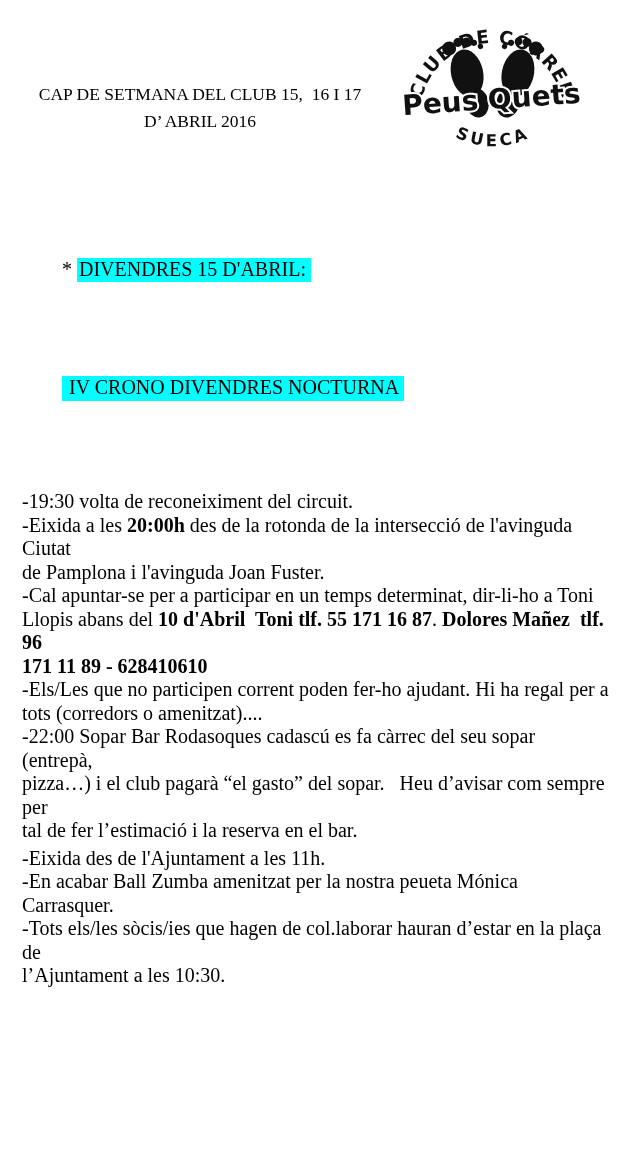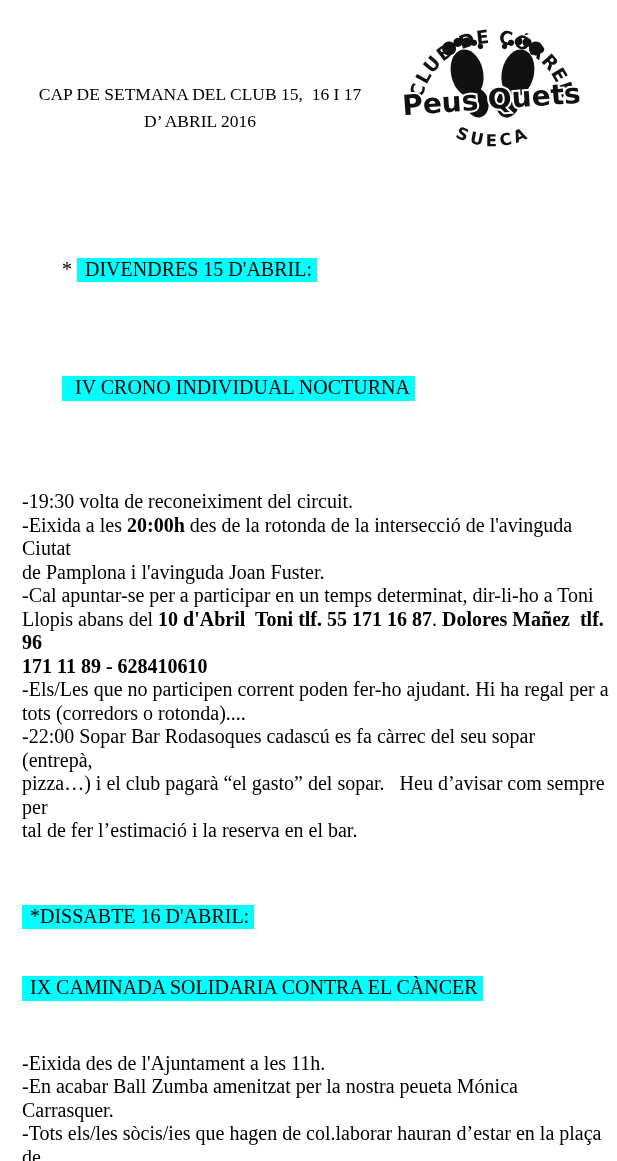--- a/index.html
+++ b/index.html
@@ -26,21 +26,21 @@
     position:absolute;
     left:404px;top:3px;
     width:177px;height:155px;
     background:#ffffff;
   }
   .h-block{white-space:pre-wrap;}
   .h-line{line-height:23.5px;}
   .hl{
     background:#00ffff;
     display:inline-block;
-    padding:0 5px 1px 8px;
+    padding:0 5px 1px 2px;
     white-space:pre-wrap;
   }
   .prefix{white-space:pre-wrap;}
   .body-par{white-space:pre-wrap;margin:0;}
   b{font-weight:bold;}
   .mt-h1{margin-top:52px;}
   .mt-b1{margin-top:19px;}
   .mt-h2{margin-top:15px;}
   .mt-b2{margin-top:4px;}
 </style>
@@ -90,40 +90,36 @@
   <div class="content">
 
     <div class="doc-title">CAP DE SETMANA DEL CLUB 15,  16 I 17
 D’ ABRIL 2016</div>
 
     <div class="h-block mt-h1">
       <div class="h-line">
         <span class="prefix">* </span><span class="hl">DIVENDRES 15 D'ABRIL:</span>
       </div>
       <div class="h-line">
-        <span class="hl"> IV CRONO INDIVIDUAL NOCTURNA</span>
+        <span class="hl"> IV CRONO DIVENDRES NOCTURNA</span>
       </div>
     </div>
 
     <p class="body-par mt-b1"><span>-19:30 volta de reconeiximent del circuit.</span>
 <span><span>-Eixida a les </span><b>20:00h</b><span> des de la rotonda de la intersecció de l'avinguda Ciutat
 de Pamplona i l'avinguda Joan Fuster.</span></span>
 <span><span>-Cal apuntar-se per a participar en un temps determinat, dir-li-ho a Toni
 Llopis abans del </span><b>10 d'Abril  Toni tlf. 55 171 16 87</b><span>. </span><b>Dolores Mañez  tlf. 96
 171 11 89 - 628410610</b></span>
 <span>-Els/Les que no participen corrent poden fer-ho ajudant. Hi ha regal per a
-tots (corredors o rotonda)....</span>
+tots (corredors o amenitzat)....</span>
 <span>-22:00 Sopar Bar Rodasoques cadascú es fa càrrec del seu sopar (entrepà,
 pizza…) i el club pagarà “el gasto” del sopar.   Heu d’avisar com sempre per
 tal de fer l’estimació i la reserva en el bar.</span></p>
 
-    <div class="h-block mt-h2">
-      <div class="h-line"><span class="hl">*DISSABTE 16 D'ABRIL:</span></div>
-      <div class="h-line"><span class="hl">IX CAMINADA SOLIDARIA CONTRA EL CÀNCER</span></div>
-    </div>
 
     <p class="body-par mt-b2"><span>-Eixida des de l'Ajuntament a les 11h.</span>
 <span>-En acabar Ball Zumba amenitzat per la nostra peueta Mónica Carrasquer.</span>
 <span>-Tots els/les sòcis/ies que hagen de col.laborar hauran d’estar en la plaça de
 l’Ajuntament a les 10:30.</span></p>
 
   </div>
 </div>
 
 </body></html>

